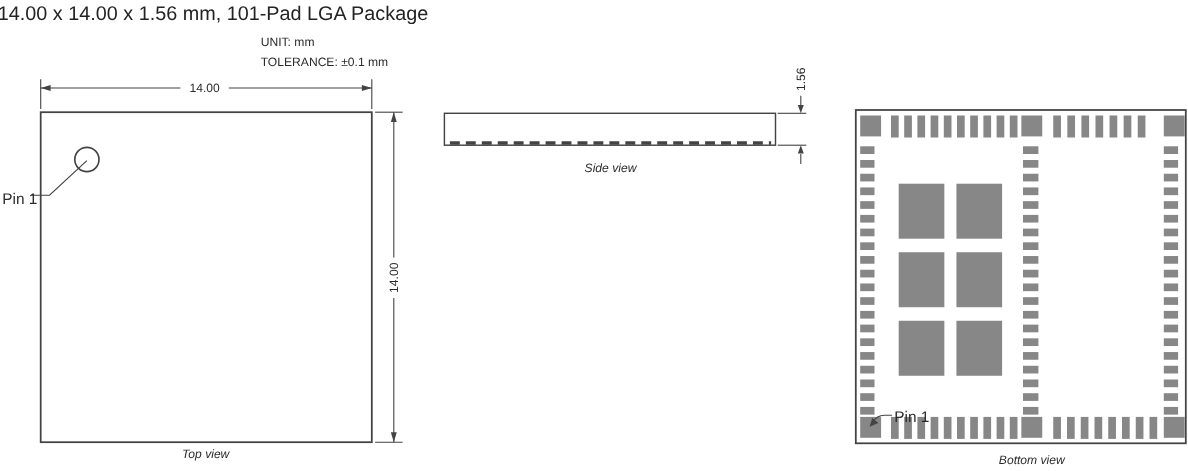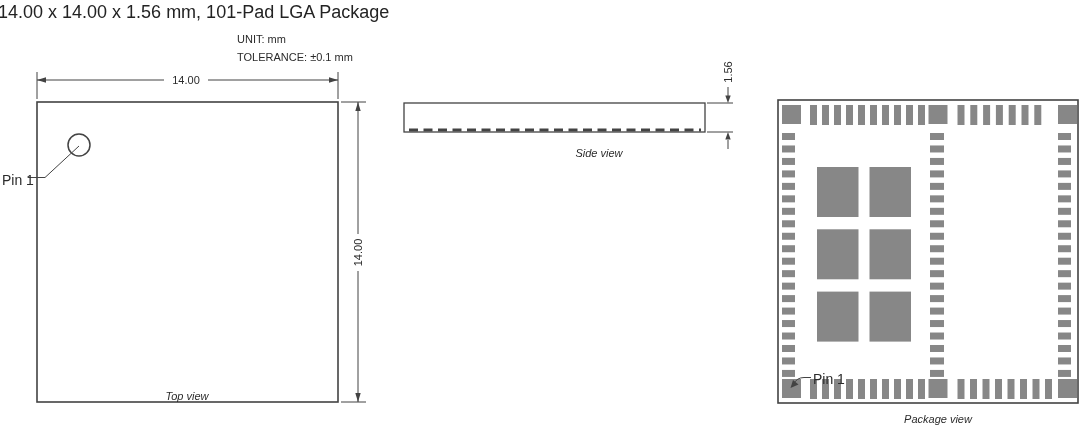--- a/index.html
+++ b/index.html
@@ -185,16 +185,16 @@
           <rect x="869.5" y="291.6" width="41.5" height="50" fill="#878787"></rect>
         </g>
       <path d="M 811 377.5 L 804 377.5 Q 797 377.5 793.5 384" fill="none" stroke="#434343" stroke-width="1"></path>
       <polygon points="790.5,388 793,380 798.5,384.5" fill="#434343"></polygon>
     </g>
   </svg>
 
   <div class="lbl" style="left:2px;top:171.5px;">Pin 1</div>
   <div class="lbl" style="left:813px;top:371px;">Pin 1</div>
 
-  <div class="cap" style="left:187px;top:390px;">Top view</div>
-  <div class="cap" style="left:555px;top:147px;margin-left:44px;">Side view</div>
-  <div class="cap" style="left:938px;top:413px;">Package view</div>
+  <div class="cap" style="left:187px;top:407px;">Top view</div>
+  <div class="cap" style="left:555px;top:147px;">Side view</div>
+  <div class="cap" style="left:938px;top:413px;">Bottom view</div>
 </div>
 
 </body></html>

